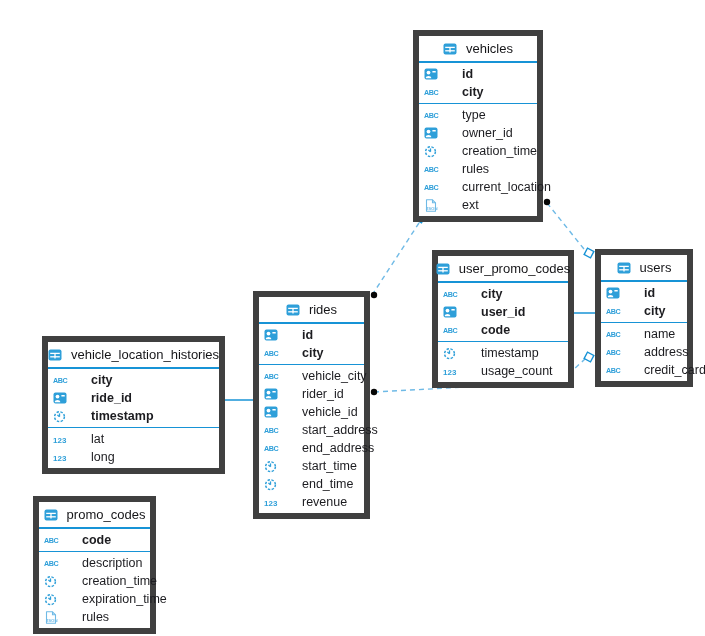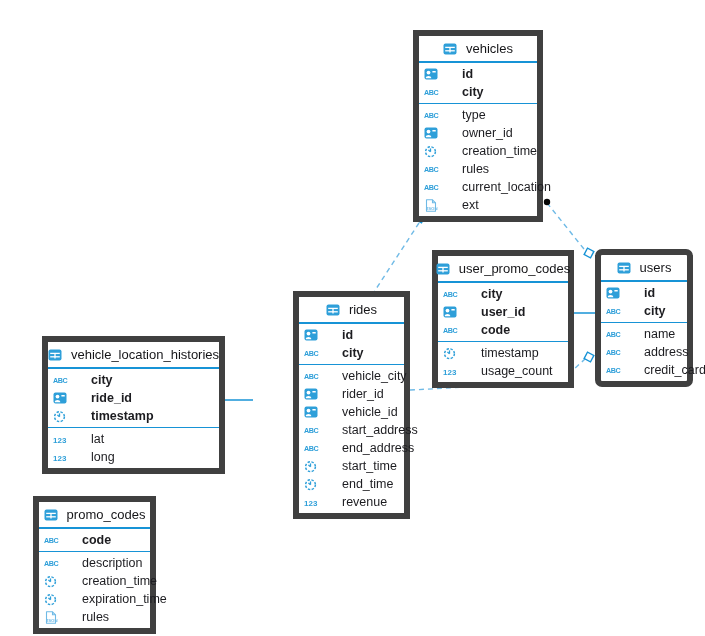--- a/index.html
+++ b/index.html
@@ -196,21 +196,21 @@
         <div class="row">
           <span class="icon">
             <svg width="17" height="12" viewBox="0 0 17 12">
               <text x="0" y="9.5" font-size="8" font-weight="600" fill="#2e9fd9" font-family="Liberation Sans, sans-serif">123</text>
             </svg>
           </span>
           <span>usage_count</span>
         </div>
       </div>
     </div>
-    <div class="tbl" style="left: 595px; top: 249px; width: 98px; border-radius: 7px;">
+    <div class="tbl" style="left: 595px; top: 249px; width: 98px;">
       <div class="thead">
         <span class="icon">
           <svg width="14" height="12" viewBox="0 0 14 12">
             <rect x="0.5" y="0.5" width="13" height="11" rx="2" fill="#2e9fd9"></rect>
             <line x1="2.2" y1="4.4" x2="11.8" y2="4.4" stroke="#fff" stroke-width="1.3"></line>
             <line x1="2.2" y1="7.8" x2="11.8" y2="7.8" stroke="#fff" stroke-width="1.3"></line>
             <line x1="7" y1="4.4" x2="7" y2="9.6" stroke="#fff" stroke-width="1.3"></line>
           </svg>
         </span>
         <span>users</span>
@@ -256,21 +256,21 @@
         <div class="row">
           <span class="icon">
             <svg width="17" height="12" viewBox="0 0 17 12">
               <text x="0" y="9" font-size="7.2" font-weight="bold" fill="#2e9fd9" font-family="Liberation Sans, sans-serif" letter-spacing="-0.4">ABC</text>
             </svg>
           </span>
           <span>credit_card</span>
         </div>
       </div>
     </div>
-    <div class="tbl" style="left: 253px; top: 291px; width: 117px; margin-left: 40px;">
+    <div class="tbl" style="left: 253px; top: 291px; width: 117px;">
       <div class="thead">
         <span class="icon">
           <svg width="14" height="12" viewBox="0 0 14 12">
             <rect x="0.5" y="0.5" width="13" height="11" rx="2" fill="#2e9fd9"></rect>
             <line x1="2.2" y1="4.4" x2="11.8" y2="4.4" stroke="#fff" stroke-width="1.3"></line>
             <line x1="2.2" y1="7.8" x2="11.8" y2="7.8" stroke="#fff" stroke-width="1.3"></line>
             <line x1="7" y1="4.4" x2="7" y2="9.6" stroke="#fff" stroke-width="1.3"></line>
           </svg>
         </span>
         <span>rides</span>

